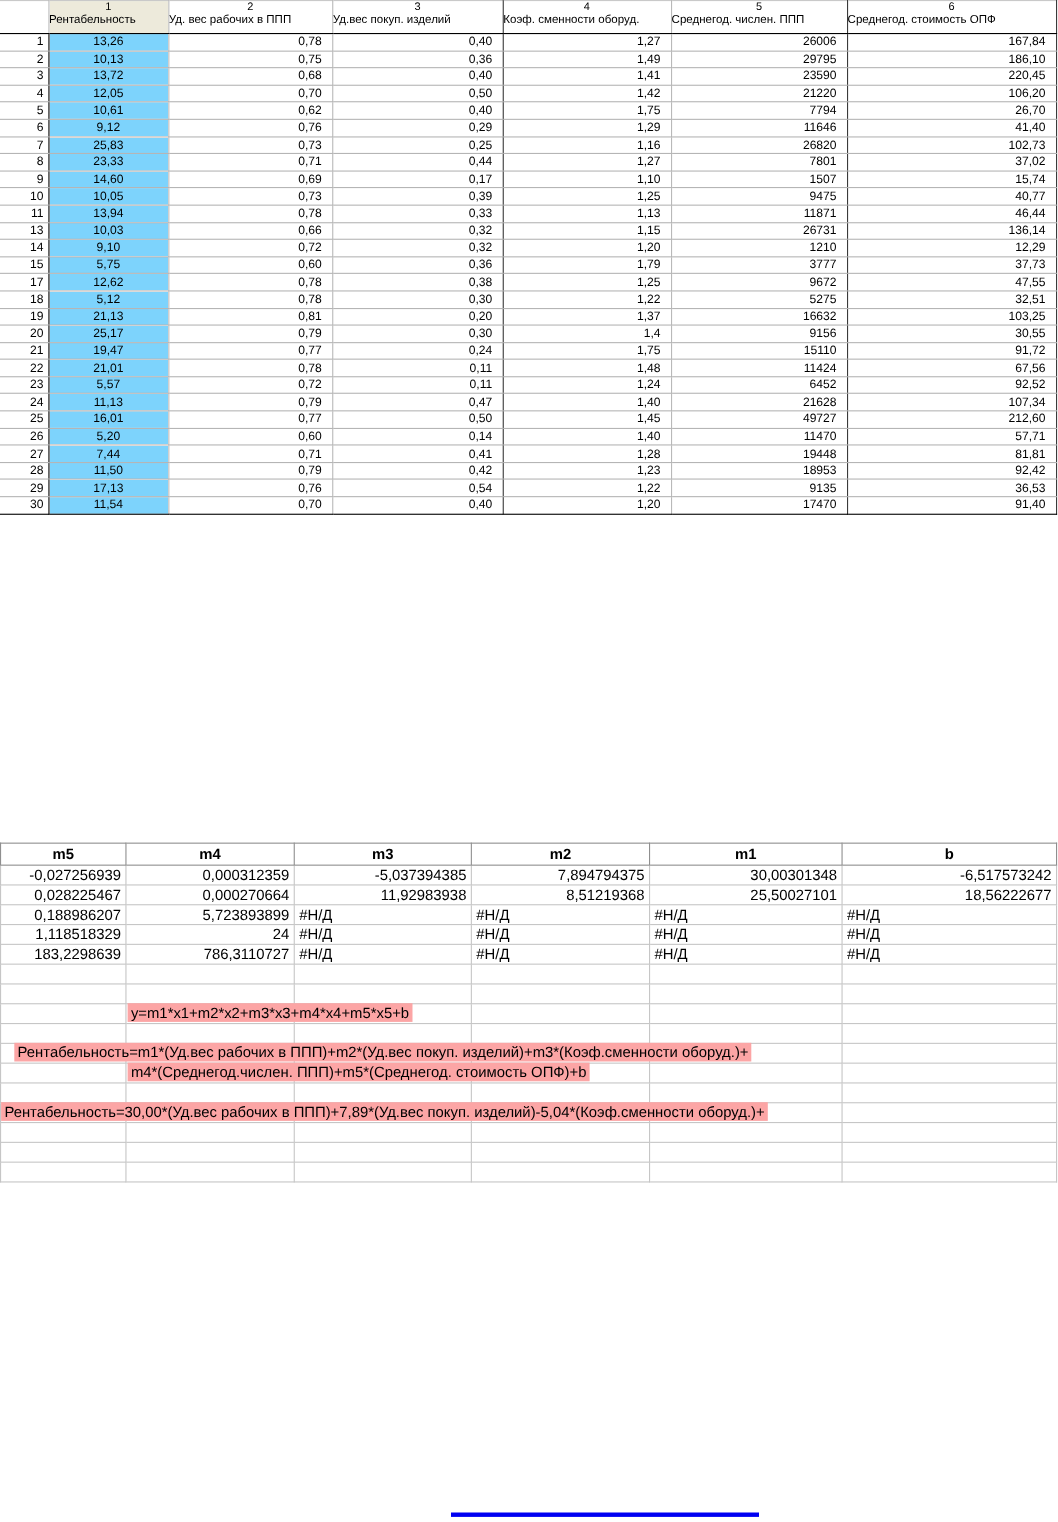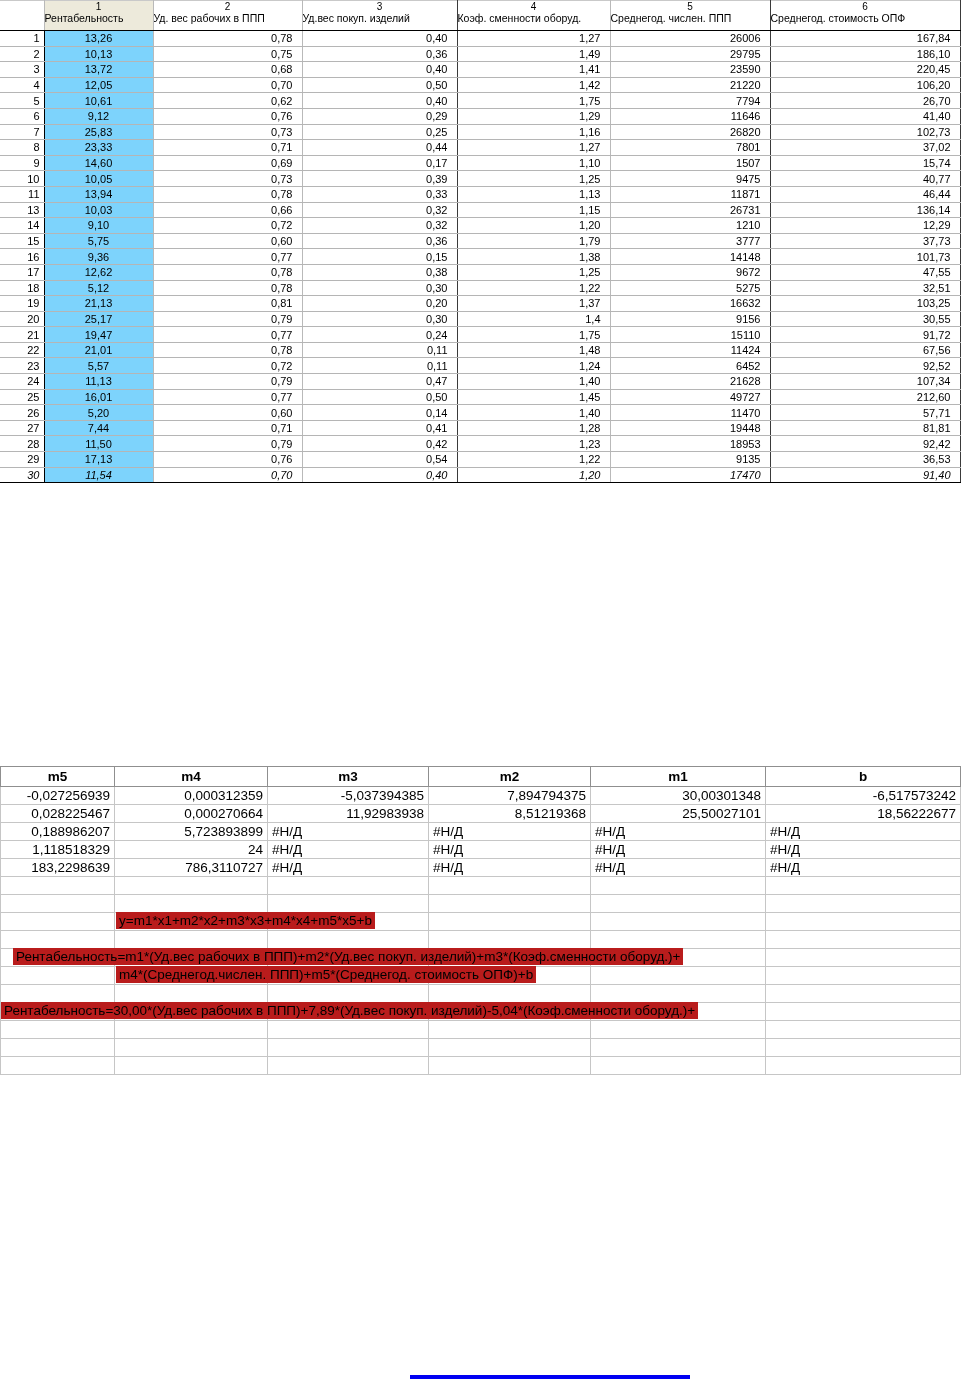--- a/index.html
+++ b/index.html
@@ -14,30 +14,30 @@
   .t1 th .cn{font-size:10px;line-height:11px;text-align:center;}
   .t1 th .cl{font-size:10.5px;line-height:13px;text-align:left;}
   .t1 td{height:14.6px;line-height:14px;border-right:1px solid #b9b9b9;border-bottom:1px solid #b5b5b5;
          padding:0 9px 0 2px;text-align:right;}
   .t1 .c0{text-align:right;padding:0 4px 0 0;border-right:1px solid #000;background:#fff;}
   .t1 .c1{text-align:center;padding:0 2px;background:#7dd3fc;}
   .t1 .c3,.t1 th.h3{border-right:1px solid #3a3a3a;}
   .t1 .c5,.t1 th.h5{border-right:1px solid #3a3a3a;}
   .t1 .c6,.t1 th.h6{border-right:1px solid #3a3a3a;}
   .t1 th.h1{background:#EDEADB;}
-  .t1 tr.last td{border-bottom:1px solid #000;font-style:italic;}
+  .t1 tr.last td{border-bottom:1px solid #000;}
   
   .t2{left:0;top:766px;width:960px;font-size:13.5px;}
   .t2 th{height:19px;line-height:19px;font-weight:bold;text-align:center;
          border:1px solid #8f8f8f;padding:0 3px;white-space:nowrap;overflow:hidden;}
   .t2 td{height:17px;line-height:17px;border:1px solid #c6c6c6;text-align:right;
          padding:0 4px;white-space:nowrap;overflow:hidden;}
   .t2 td.nd{text-align:left;margin-top:20px;}
   
-  .fx{position:absolute;background:#b91c1c;white-space:nowrap;font-size:13.5px;line-height:17px;
+  .fx{position:absolute;background:#fca5a5;white-space:nowrap;font-size:13.5px;line-height:17px;
       height:17px;padding:0 3px;}
   
   .blue-line{position:absolute;left:410px;top:1375px;width:280px;height:4px;background:#0000F2;}
 </style>
 </head>
 <body>
 
 <div class="canvas">
 
   <table class="t1">
@@ -198,29 +198,20 @@
           <td class="c6">12,29</td>
         </tr>
         <tr>
           <td class="c0">15</td>
           <td class="c1">5,75</td>
           <td class="c2">0,60</td>
           <td class="c3">0,36</td>
           <td class="c4">1,79</td>
           <td class="c5">3777</td>
           <td class="c6">37,73</td>
-        </tr>
-        <tr>
-          <td class="c0">16</td>
-          <td class="c1">9,36</td>
-          <td class="c2">0,77</td>
-          <td class="c3">0,15</td>
-          <td class="c4">1,38</td>
-          <td class="c5">14148</td>
-          <td class="c6">101,73</td>
         </tr>
         <tr>
           <td class="c0">17</td>
           <td class="c1">12,62</td>
           <td class="c2">0,78</td>
           <td class="c3">0,38</td>
           <td class="c4">1,25</td>
           <td class="c5">9672</td>
           <td class="c6">47,55</td>
         </tr>

